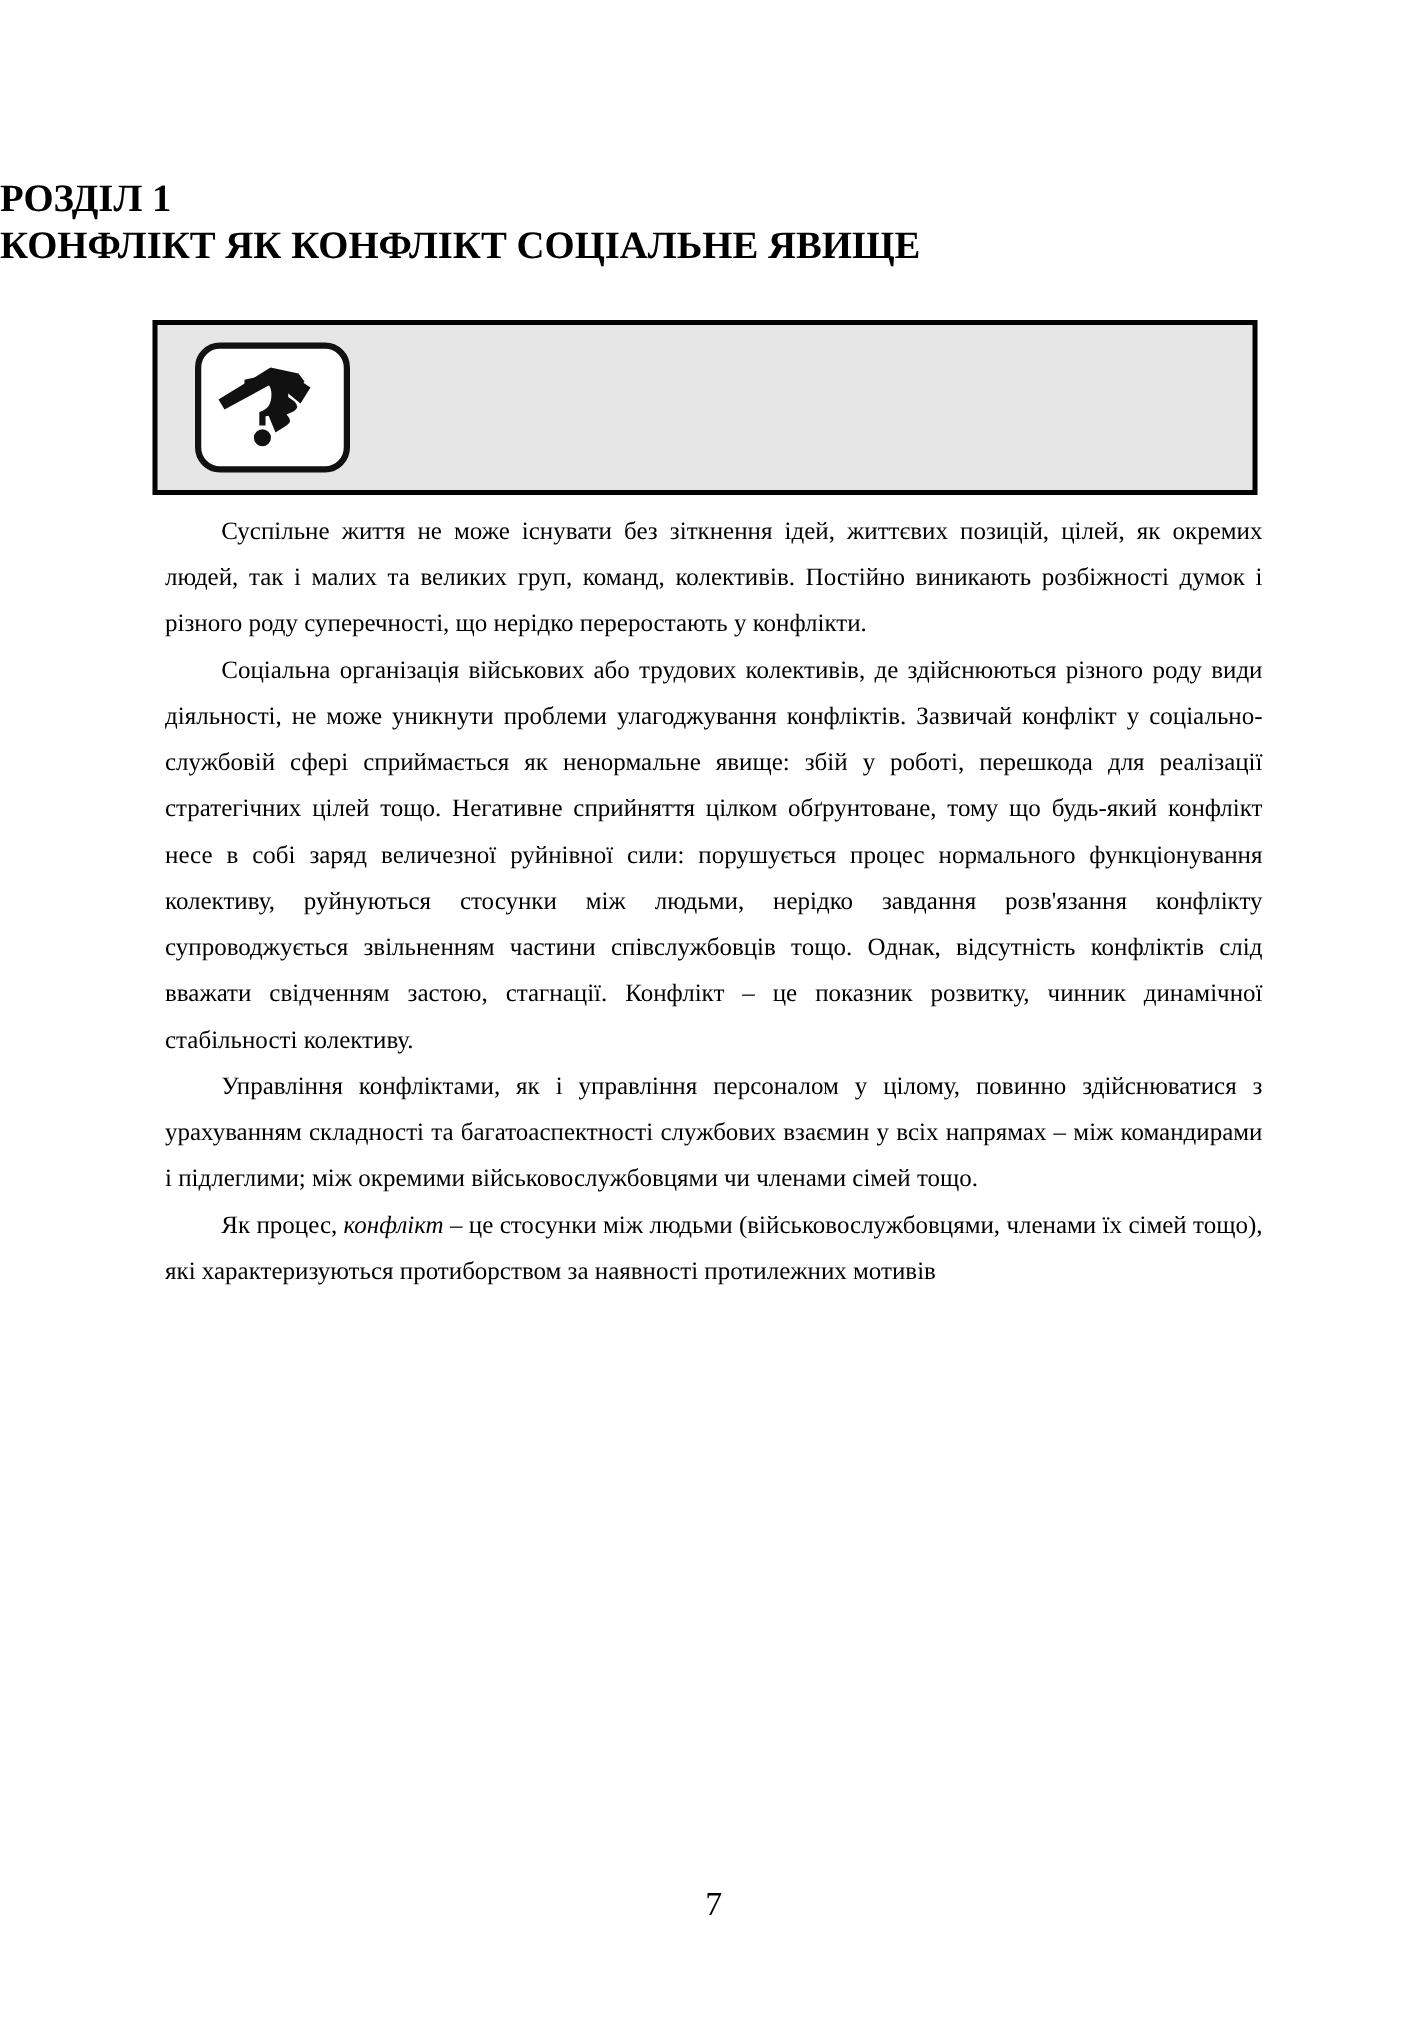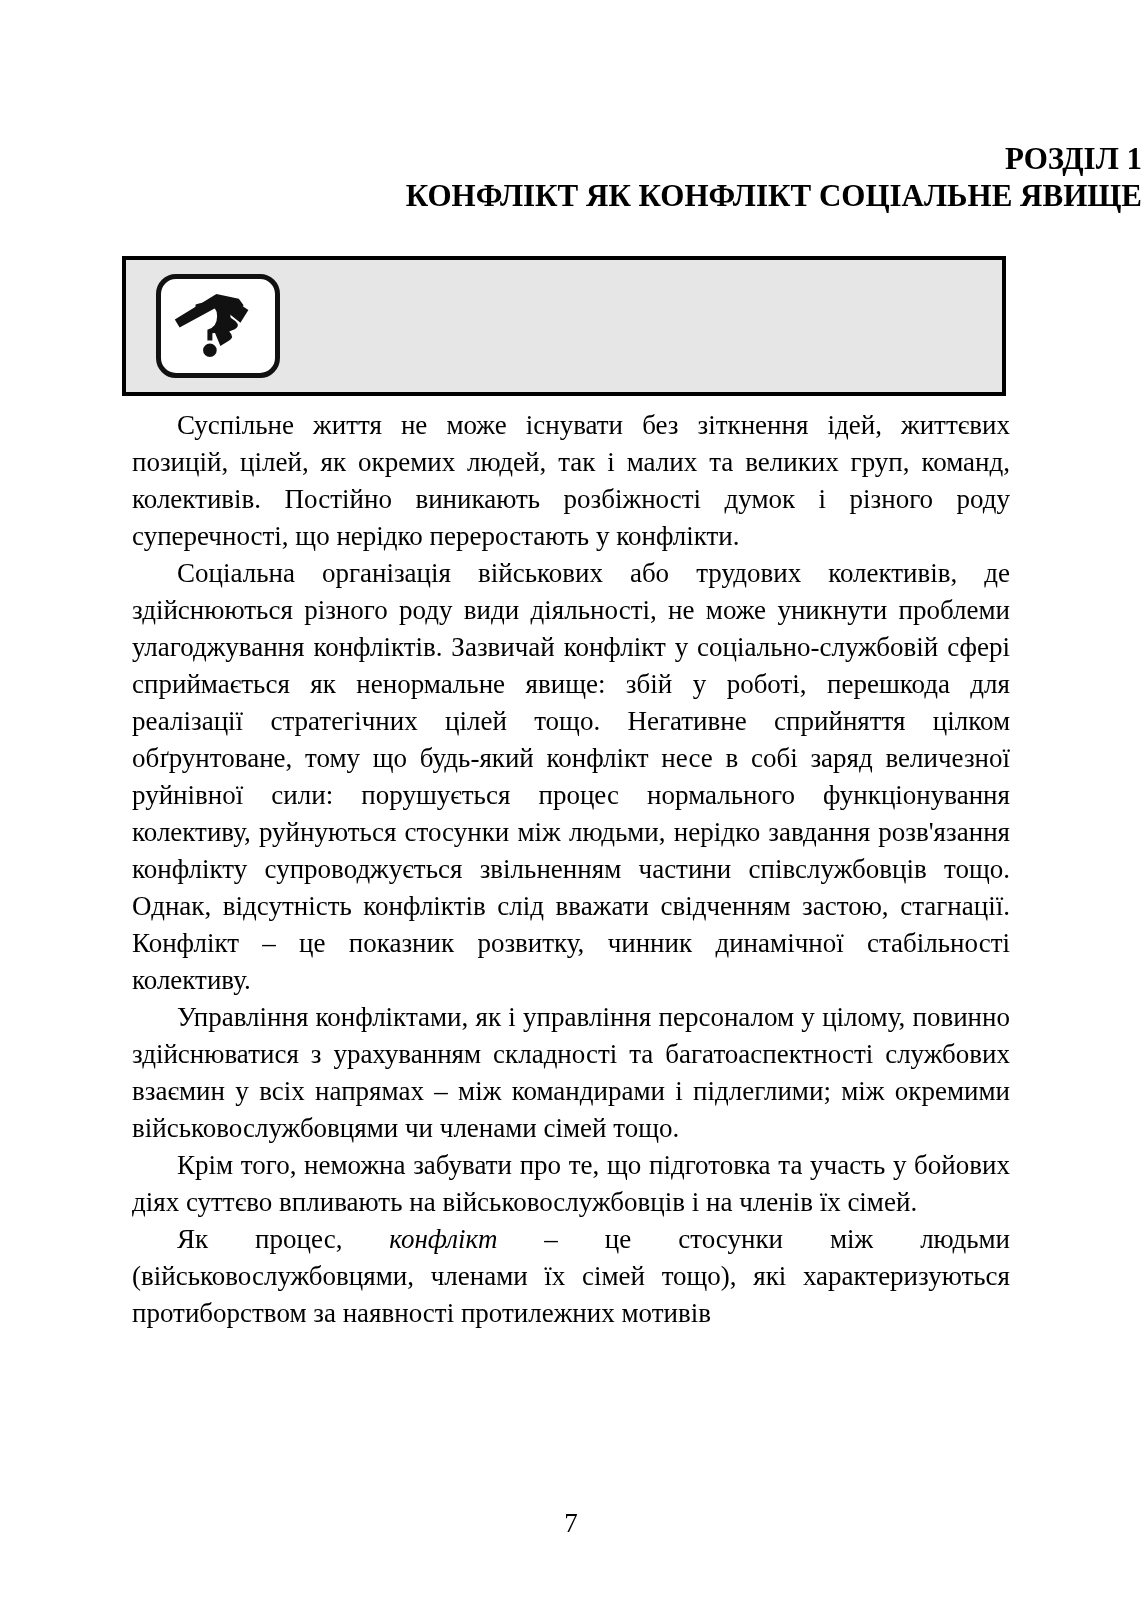--- a/index.html
+++ b/index.html
@@ -14,21 +14,21 @@
     width: 1142px;
     height: 1615px;
     background: #ffffff;
     overflow: hidden;
   }
   .chapter-title {
     position: absolute;
     top: 140px;
     left: 0;
     width: 100%;
-    text-align: right;
+    text-align: left;
     font-size: 31px;
     font-weight: bold;
     line-height: 37px;
     margin: 0;
   }
   .section-box {
     position: absolute;
     top: 256px;
     left: 122px;
     width: 884px;
@@ -59,21 +59,21 @@
     margin-left: 34px;
     align-self: flex-start;
     margin-top: 30px;
     white-space: nowrap;
   }
   .body-text {
     position: absolute;
     top: 407px;
     left: 132px;
     width: 878px;
-    font-size: 27px;
+    font-size: 20px;
     line-height: 37px;
     text-align: justify;
   }
   .paragraph {
     margin: 0;
     text-indent: 45px;
   }
   .italic { font-style: italic; margin-top: 40px; }
   .page-number {
     position: absolute;
@@ -104,19 +104,18 @@
           <path d="M68 34 L82 44 Q88 50 81 54 L74 57 Q81 64 74 68 L63 75 L56 58 Z"></path>
         </g>
       </svg>
     </div>
   </div>
 
   <div class="body-text" id="body-paragraphs">
       <p class="paragraph"><span>Суспільне життя не може існувати без зіткнення ідей, життєвих позицій, цілей, як окремих людей, так і малих та великих груп, команд, колективів. Постійно виникають розбіжності думок і різного роду суперечності, що нерідко переростають у конфлікти.</span></p>
       <p class="paragraph"><span>Соціальна організація військових або трудових колективів, де здійснюються різного роду види діяльності, не може уникнути проблеми улагоджування конфліктів. Зазвичай конфлікт у соціально-службовій сфері сприймається як ненормальне явище: збій у роботі, перешкода для реалізації стратегічних цілей тощо. Негативне сприйняття цілком обґрунтоване, тому що будь-який конфлікт несе в собі заряд величезної руйнівної сили: порушується процес нормального функціонування колективу, руйнуються стосунки між людьми, нерідко завдання розв'язання конфлікту супроводжується звільненням частини співслужбовців тощо. Однак, відсутність конфліктів слід вважати свідченням застою, стагнації. Конфлікт – це показник розвитку, чинник динамічної стабільності колективу.</span></p>
       <p class="paragraph"><span>Управління конфліктами, як і управління персоналом у цілому, повинно здійснюватися з урахуванням складності та багатоаспектності службових взаємин у всіх напрямах – між командирами і підлеглими; між окремими військовослужбовцями чи членами сімей тощо.</span></p>
-      <p class="paragraph"><span>Крім того, неможна забувати про те, що підготовка та участь у бойових діях суттєво впливають на військовослужбовців і на членів їх сімей.</span></p>
       <p class="paragraph"><span>Як процес, </span><span class="italic">конфлікт</span><span> – це стосунки між людьми (військовослужбовцями, членами їх сімей тощо), які характеризуються протиборством за наявності протилежних мотивів</span></p>
     </div>
 
   <div class="page-number">7</div>
 
 </div>
 
 </body></html>

